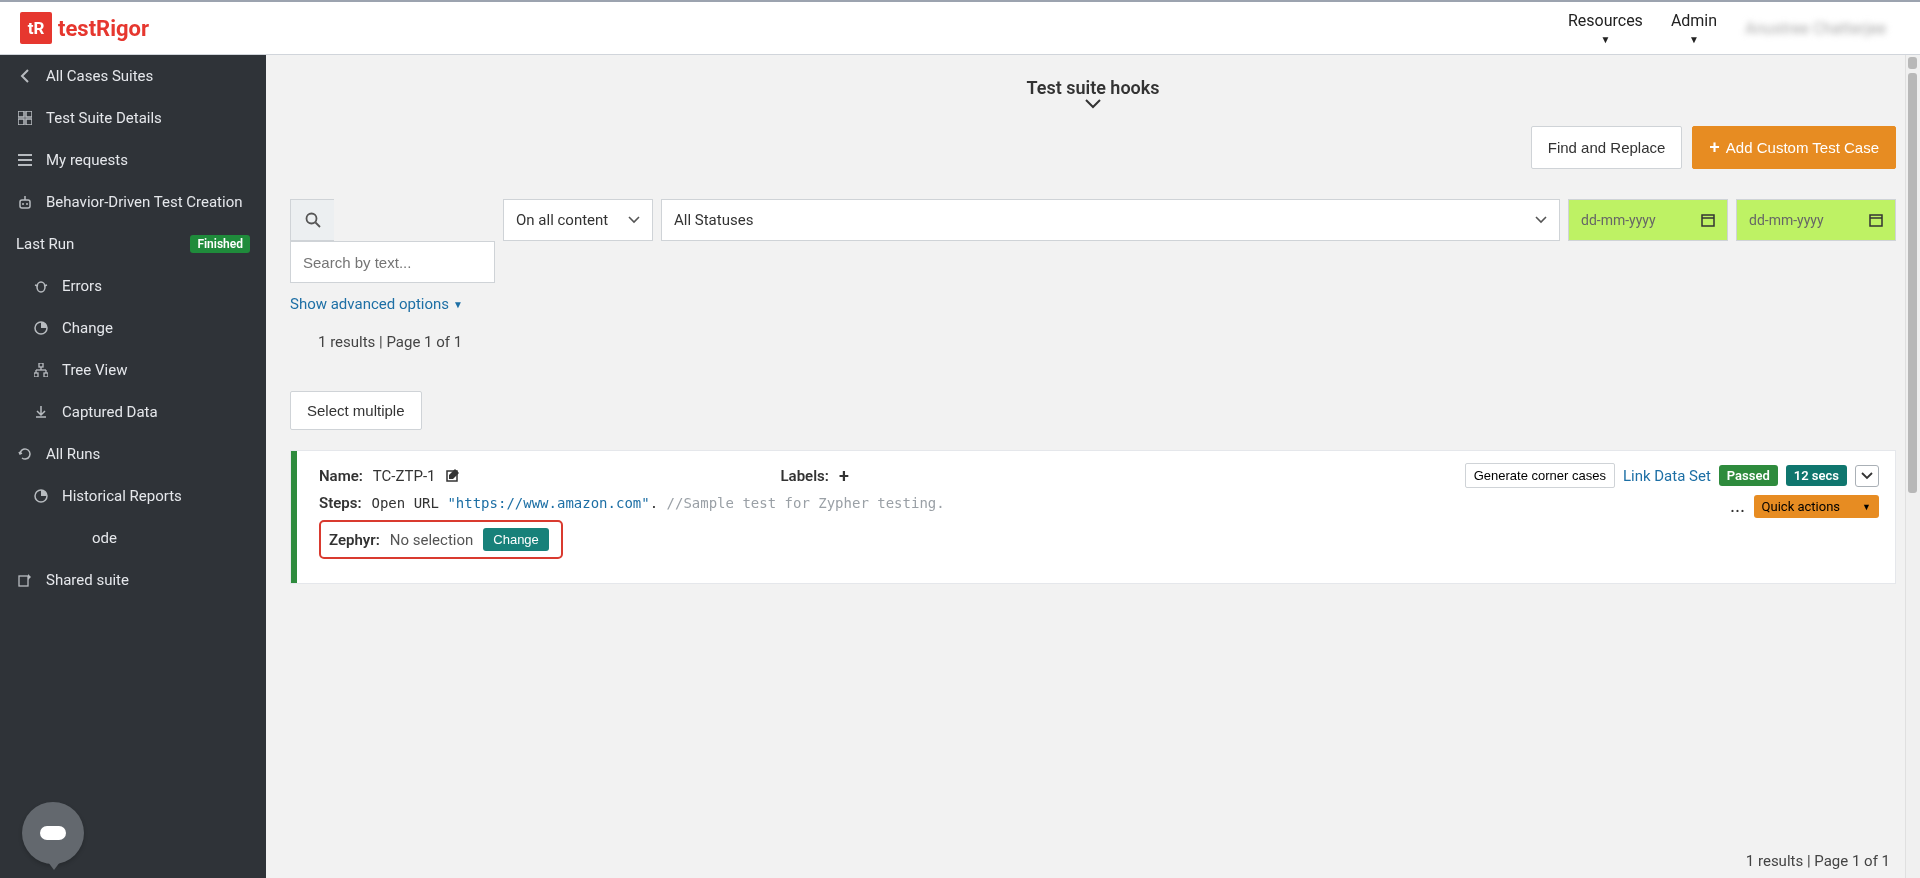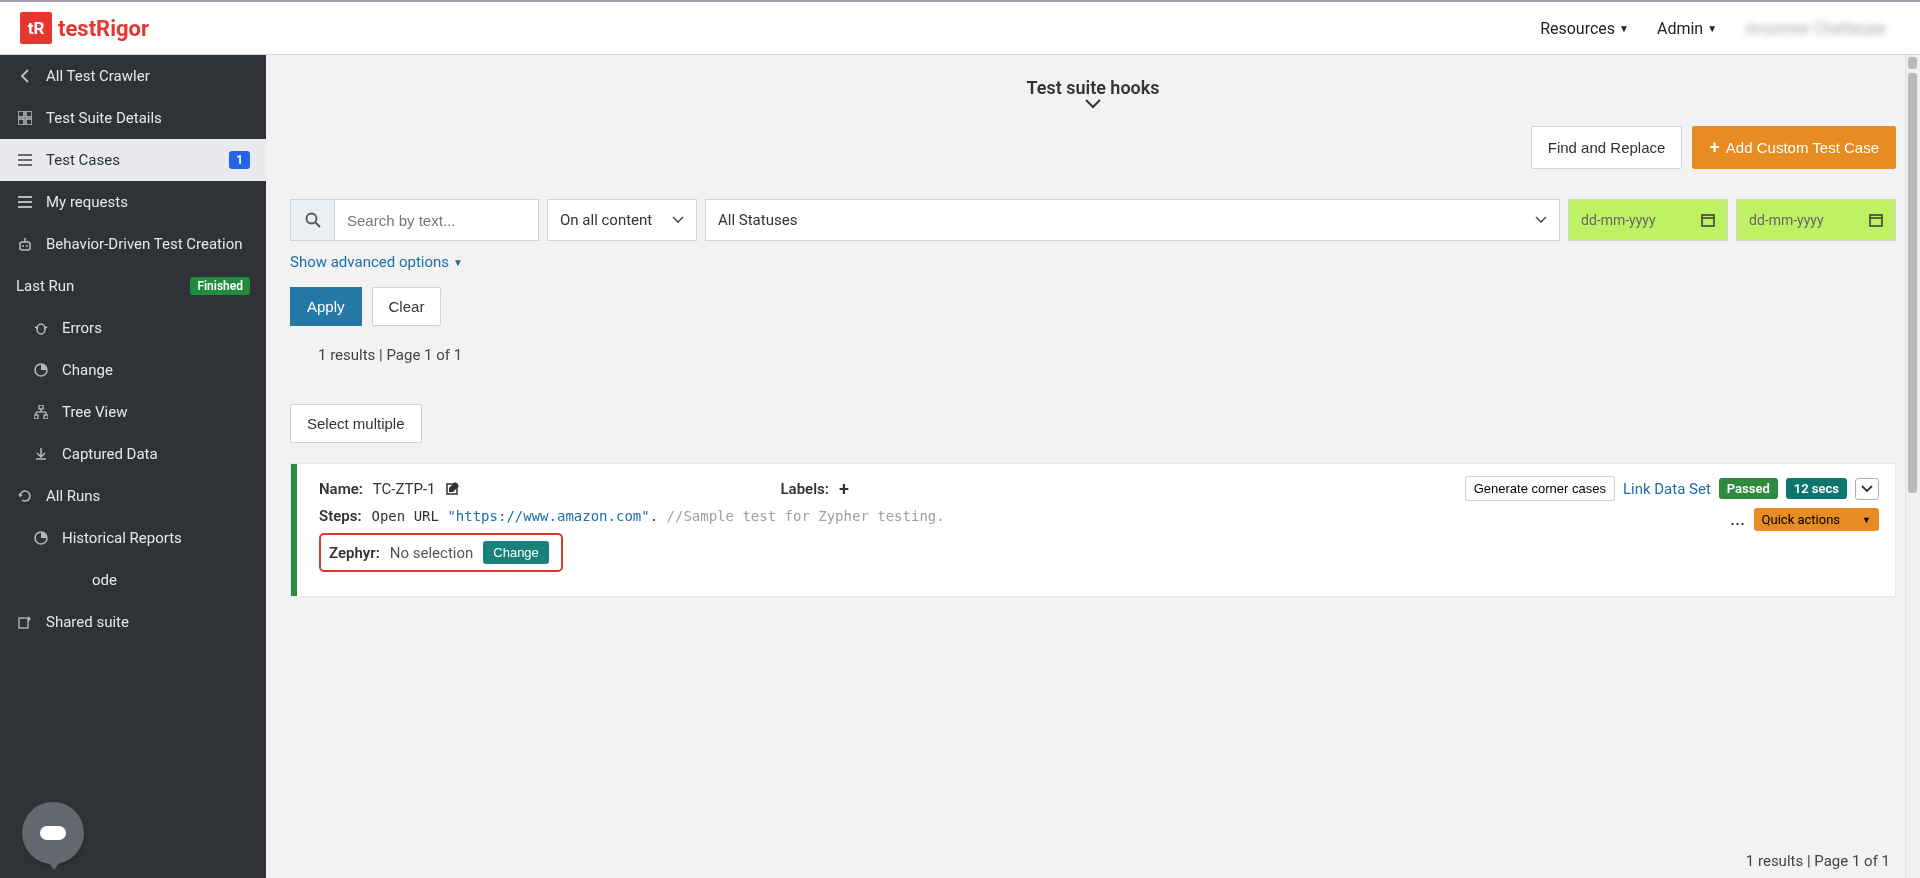--- a/index.html
+++ b/index.html
@@ -4,21 +4,21 @@
 <style>
 * { box-sizing: border-box; margin: 0; padding: 0; }
 body { font-family: -apple-system, BlinkMacSystemFont, "Segoe UI", Roboto, Helvetica, Arial, sans-serif; font-size: 14px; color: #333; background: #fff; }
 
 
 .topnav { height: 55px; border-bottom: 1px solid #d1d5db; border-top: 2px solid #9ca3af; display: flex; align-items: center; padding: 0 20px; }
 .logo-box { display: flex; align-items: center; gap: 6px; }
 .logo-mark { width: 32px; height: 32px; background: #e6372f; border-radius: 2px; color: #fff; font-weight: 700; display: flex; align-items: center; justify-content: center; font-size: 17px; }
 .logo-text { color: #e6372f; font-weight: 700; font-size: 22px; }
 .topnav-spacer { flex: 1; }
-.topnav-item { font-size: 16px; color: #222; padding: 0 14px; display: flex; align-items: center; gap: 4px; }
+.topnav-item { font-size: 16px; color: #222; padding: 0 14px; display: flex; align-items: center; gap: 4px; flex-direction: column; }
 .topnav-user { font-size: 16px; color: #aaa; filter: blur(3px); padding: 0 14px; }
 .caret-d { font-size: 10px; }
 
 
 .app { display: flex; height: calc(878px - 55px); }
 
 
 .sidebar { width: 266px; background: #2f3338; color: #e5e7eb; position: relative; overflow-y: auto; }
 .sb-item { display: flex; align-items: center; gap: 12px; padding: 12px 16px; font-size: 15px; cursor: pointer; }
 .sb-item.active { background: #e8eaed; color: #2f3338; }
@@ -45,21 +45,21 @@
 
 
 .btn-row { display: flex; flex-wrap: wrap; gap: 10px; margin-bottom: 10px; }
 .btn-row.right { justify-content: flex-end; }
 .btn { background: #fff; border: 1px solid #cfd3d7; padding: 10px 16px; font-size: 15px; color: #333; border-radius: 2px; cursor: pointer; display: inline-flex; align-items: center; gap: 6px; }
 .btn-primary { background: #e78c22; border-color: #e78c22; color: #fff; }
 .btn-apply { background: #2678a6; color: #fff; border: 1px solid #2678a6; padding: 10px 16px; font-size: 15px; }
 
 
 .filter-row { display: flex; gap: 8px; margin-top: 30px; }
-.search-group { display: flex; }
+.search-group { display: flex; flex-direction: column; }
 .search-ico { width: 44px; height: 42px; background: #eceff1; border: 1px solid #cfd3d7; border-right: none; display: flex; align-items: center; justify-content: center; color: #555; }
 .search-input { width: 205px; height: 42px; border: 1px solid #cfd3d7; padding: 0 12px; font-size: 15px; }
 .select-like { height: 42px; border: 1px solid #cfd3d7; background: #fff; padding: 0 12px; display: flex; align-items: center; justify-content: space-between; gap: 10px; font-size: 15px; }
 .date-like { height: 42px; border: 1px solid #cfd3d7; background: #bef264; padding: 0 12px; display: flex; align-items: center; justify-content: space-between; gap: 20px; width: 160px; color: #666; }
 
 .adv-link { color: #1d6fa5; font-size: 15px; margin-top: 12px; display: inline-flex; align-items: center; gap: 4px; cursor: pointer; }
 .adv-caret { font-size: 10px; }
 
 .apply-row { display: flex; gap: 10px; margin-top: 16px; }
 .results-text { color: #444; font-size: 15px; margin-top: 20px; margin-left: 28px; }
@@ -117,46 +117,35 @@
 
 <div class="app">
 
   <div class="sidebar">
     <div class="sb-item">
       <span class="sb-icon">
         <svg width="10" height="14" viewBox="0 0 10 14">
             <path d="M8 1 L2 7 L8 13" stroke="#cfd3d7" stroke-width="2" fill="none"></path>
           </svg>
       </span>
-      <span>All Test Crawler</span>
+      <span>All Cases Suites</span>
     </div>
 
     <div class="sb-item">
       <span class="sb-icon">
         <svg width="14" height="14" viewBox="0 0 14 14">
             <rect x="0" y="0" width="6" height="6" fill="none" stroke="#cfd3d7" stroke-width="1.5"></rect>
             <rect x="8" y="0" width="6" height="6" fill="none" stroke="#cfd3d7" stroke-width="1.5"></rect>
             <rect x="0" y="8" width="6" height="6" fill="none" stroke="#cfd3d7" stroke-width="1.5"></rect>
             <rect x="8" y="8" width="6" height="6" fill="none" stroke="#cfd3d7" stroke-width="1.5"></rect>
           </svg>
       </span>
       <span>Test Suite Details</span>
     </div>
 
-    <div class="sb-item active">
-      <span class="sb-icon">
-        <svg width="14" height="12" viewBox="0 0 14 12">
-            <line x1="0" y1="1" x2="14" y2="1" stroke="#555" stroke-width="2"></line>
-            <line x1="0" y1="6" x2="14" y2="6" stroke="#555" stroke-width="2"></line>
-            <line x1="0" y1="11" x2="14" y2="11" stroke="#555" stroke-width="2"></line>
-          </svg>
-      </span>
-      <span>Test Cases</span>
-      <span class="sb-badge">1</span>
-    </div>
 
     <div class="sb-item">
       <span class="sb-icon">
         <svg width="14" height="12" viewBox="0 0 14 12">
             <line x1="0" y1="1" x2="14" y2="1" stroke="#cfd3d7" stroke-width="2"></line>
             <line x1="0" y1="6" x2="14" y2="6" stroke="#cfd3d7" stroke-width="2"></line>
             <line x1="0" y1="11" x2="14" y2="11" stroke="#cfd3d7" stroke-width="2"></line>
           </svg>
       </span>
       <span>My requests</span>
@@ -329,24 +318,20 @@
               </svg>
             </span>
         </div>
       </div>
 
       <div class="adv-link">
         <span>Show advanced options</span>
         <span class="adv-caret">▼</span>
       </div>
 
-      <div class="apply-row">
-        <button class="btn-apply">Apply</button>
-        <button class="btn">Clear</button>
-      </div>
 
       <div class="results-text">1 results | Page 1 of 1</div>
 
       <div class="sel-multi-row">
         <button class="btn">Select multiple</button>
       </div>
 
       
       <div class="tc-card">
         <div class="tc-stripe"></div>

